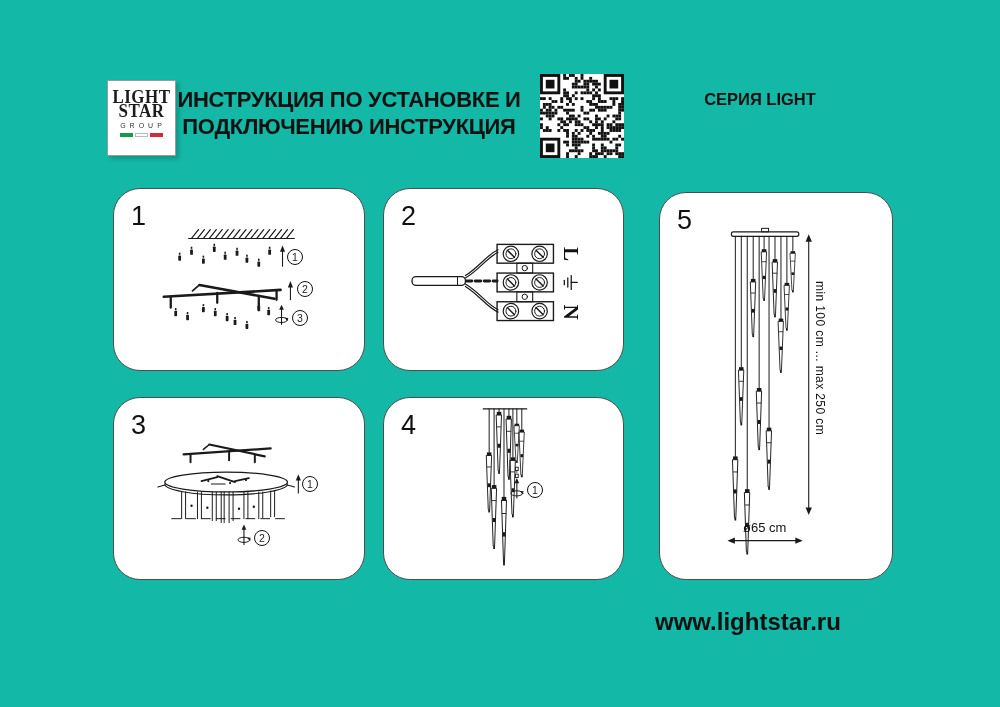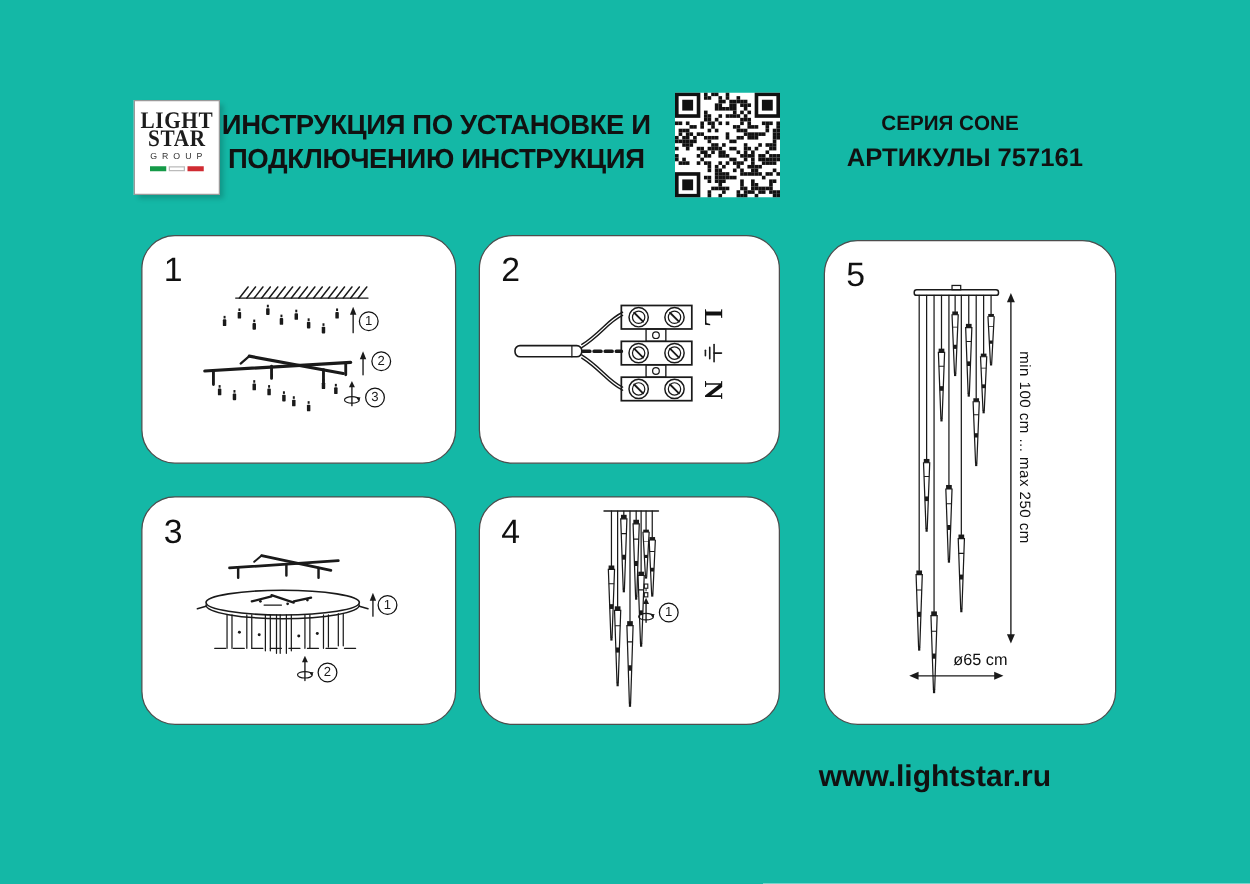--- a/index.html
+++ b/index.html
@@ -35,21 +35,21 @@
   .panel .s{stroke:#1a1a1a;fill:none;stroke-linecap:round;}
   .panel .f{fill:#1a1a1a;stroke:none;}
   .pnum{position:absolute;left:17px;top:12px;font-size:27px;font-weight:400;color:#111;}
 
   .circ{position:absolute;width:16px;height:16px;border:1.3px solid #111;border-radius:50%;
         font-size:10.5px;display:flex;align-items:center;justify-content:center;background:#fff;box-sizing:border-box;}
   .wlabel{position:absolute;width:18px;height:22px;display:flex;align-items:center;justify-content:center;
         font-family:"Liberation Serif",serif;font-size:21px;font-weight:600;transform:rotate(90deg);color:#111;}
   .vdim{position:absolute;left:152px;top:88px;height:190px;width:16px;display:flex;align-items:center;
         writing-mode:vertical-rl;font-size:12px;color:#111;letter-spacing:.4px;}
-  .hdim{position:absolute;left:66px;top:327px;width:80px;text-align:right;font-size:13px;color:#111;}
+  .hdim{position:absolute;left:83px;top:327px;width:80px;text-align:left;font-size:13px;color:#111;}
 
   .footer{position:absolute;left:655px;top:608px;width:240px;
           font-weight:700;font-size:24px;color:#111;}
 </style>
 </head>
 <body>
 
 <div class="page">
 
   <div class="logo-box">
@@ -362,22 +362,21 @@
       <rect x="6" y="6" width="9" height="9" fill="#111"></rect>
       <rect x="66" y="0" width="21" height="21" fill="#111"></rect>
       <rect x="69" y="3" width="15" height="15" fill="#fff"></rect>
       <rect x="72" y="6" width="9" height="9" fill="#111"></rect>
       <rect x="0" y="66" width="21" height="21" fill="#111"></rect>
       <rect x="3" y="69" width="15" height="15" fill="#fff"></rect>
       <rect x="6" y="72" width="9" height="9" fill="#111"></rect>
     </svg>
 
   <div class="series">
-    <div class="series-name">СЕРИЯ CONE</div>
-    <div class="series-art">АРТИКУЛЫ 757161</div>
+    <div class="series-name">СЕРИЯ LIGHT</div>
   </div>
 
   <div class="panel p1">
     <svg viewBox="0 0 252 183">
       <defs>
         <g id="anc">
             <rect class="f" x="-0.8" y="-3.6" width="1.6" height="2.1"></rect>
             <rect class="f" x="-1.4" y="-0.8" width="2.8" height="5.4" rx="0.7"></rect>
           </g>
         <g id="scr1">

